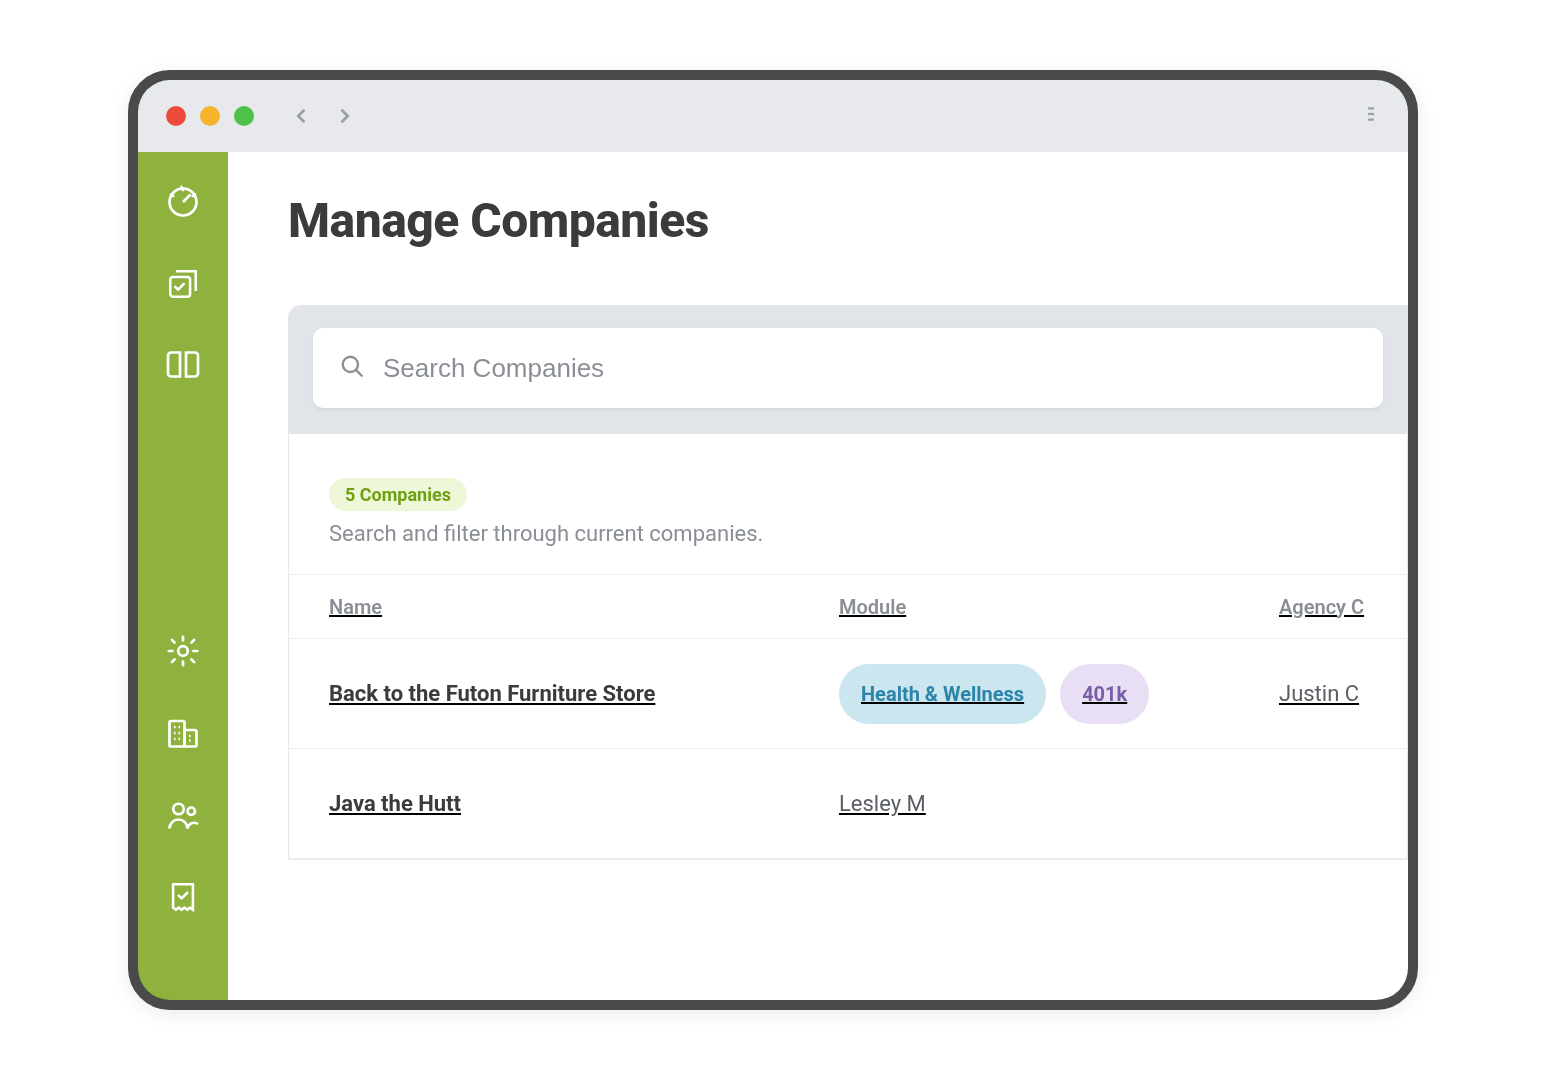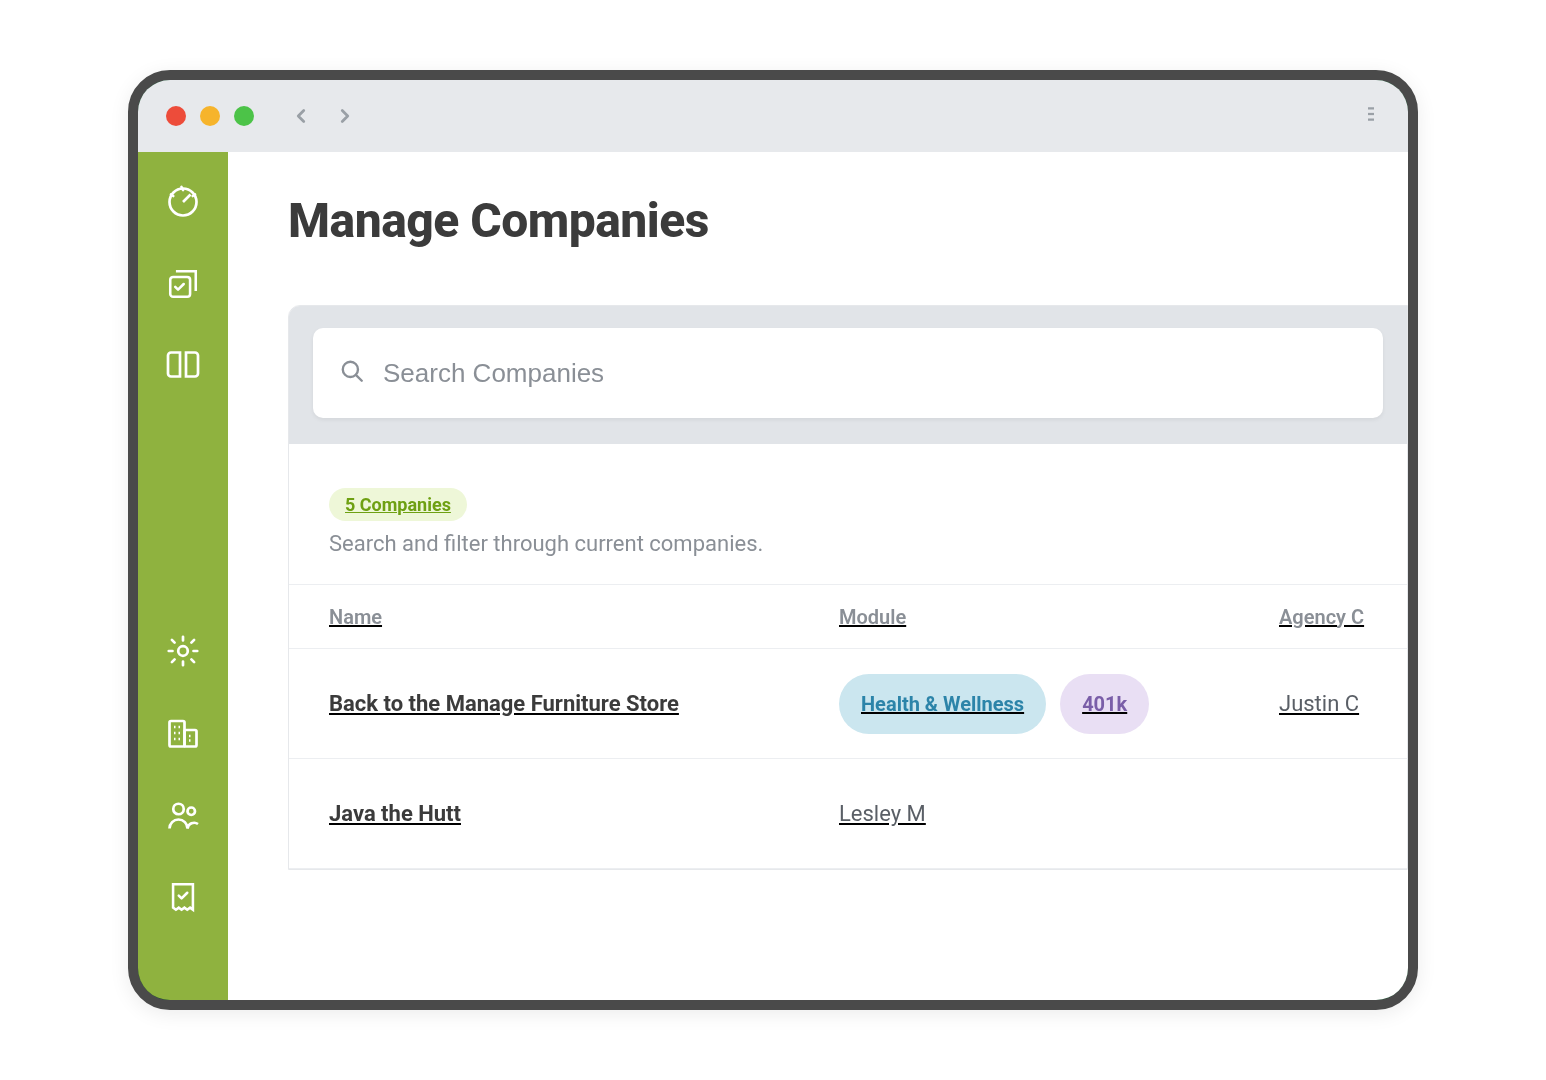--- a/index.html
+++ b/index.html
@@ -79,21 +79,21 @@
       border-radius: 12px 0 0 0;
       overflow: hidden;
     }
     .search-wrap {
       background: #e1e4e8;
       padding: 22px 24px 26px 24px;
     }
     .search-input-box {
       background: #fff;
       border-radius: 10px;
-      height: 90px;
+      height: 80px;
       display: flex;
       align-items: center;
       padding: 0 26px;
       gap: 18px;
       box-shadow: 0 2px 4px rgba(0,0,0,0.06);
     }
     .search-icon { color: #8a8f96; }
     .search-field {
       border: none;
       outline: none;
@@ -117,21 +117,20 @@
       font-weight: 800;
       color: #3b3b3b;
     }
     .count-pill {
       background: #eef7d8;
       color: #6ea012;
       font-weight: 700;
       font-size: 18px;
       padding: 6px 16px;
       border-radius: 18px;
-      text-decoration: underline;
     }
     .section-sub {
       color: #8a8f96;
       font-size: 22px;
       margin-top: 10px;
     }
     .table { width: 100%; text-decoration: underline; }
     .thead, .trow {
       display: grid;
       grid-template-columns: 510px 440px 1fr;
@@ -277,21 +276,21 @@
         </div>
 
         <div class="table">
           <div class="thead">
             <div class="th">Name</div>
             <div class="th">Module</div>
             <div class="th">Agency C</div>
           </div>
 
           <div class="trow">
-            <div class="cell-name">Back to the Manage Furniture Store</div>
+            <div class="cell-name">Back to the Futon Furniture Store</div>
             <div class="module-cell">
               <span class="tag tag-lightblue">Health &amp; Wellness</span>
               <span class="tag tag-lilac">401k</span>
             </div>
             <div class="cell-contact">Justin C</div>
           </div>
 
           <div class="trow">
             <div class="cell-name">Java the Hutt</div>
             <div class="cell-contact">Lesley M</div>

